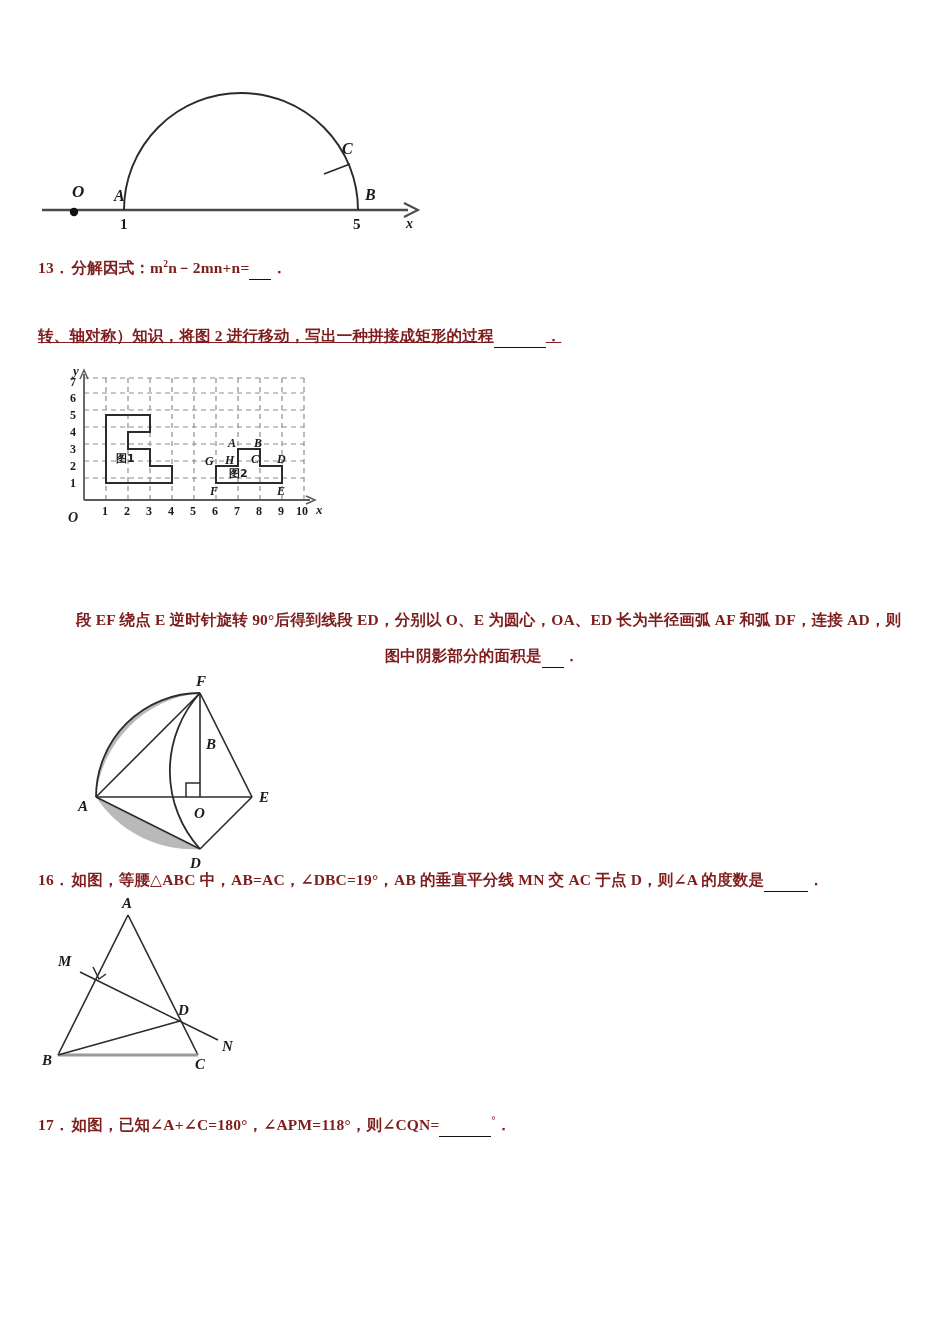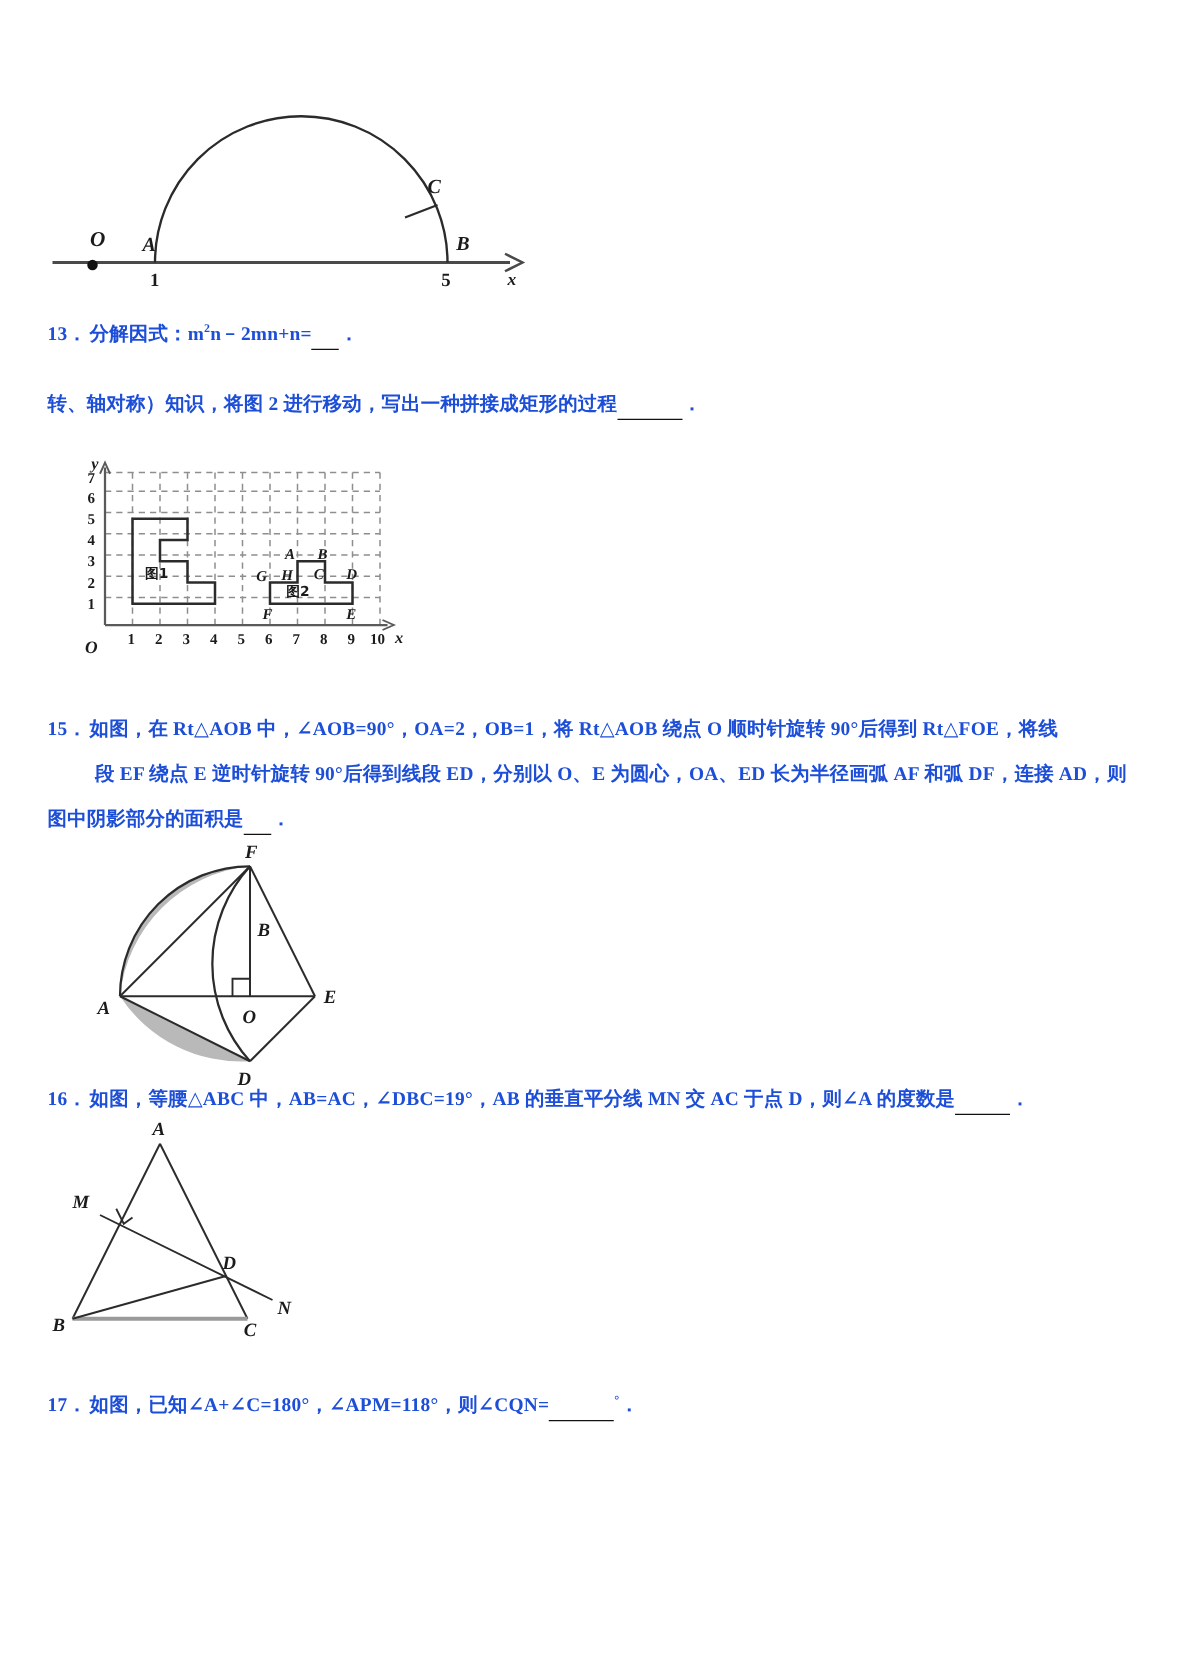--- a/index.html
+++ b/index.html
@@ -22,21 +22,21 @@
     height: 1344px;
   }
 
   
   .qtext {
     position: absolute;
     font-size: 15.5px;
     font-weight: bold;
     line-height: 1.55;
     letter-spacing: 0.2px;
-    color: #1d4ed8;
+    color: #7f1d1d;
     font-family: "Liberation Serif", "DejaVu Serif", serif;
   }
   .qtext .num { margin-right: 2px; }
   .qtext sup { font-size: 9.5px; vertical-align: super; }
   .qtext .deg { font-size: 10px; vertical-align: super; }
   .qtext .blank {
     display: inline-block;
     border-bottom: 1.6px solid #111;
     height: 1em;
     vertical-align: bottom;
@@ -92,21 +92,21 @@
       <text class="lblnum" x="315" y="167" font-size="15">5</text>
       <text class="lbl" x="304" y="92" font-size="16">C</text>
       <text class="lbl" x="368" y="166" font-size="14">x</text>
     </svg>
   </div>
 
   <div class="qtext" style="left:38px; top:256px; width:880px;">
     <span class="num">13．</span><span>分解因式：</span><span>m</span><sup>2</sup><span>n﹣2mn+n=</span><span class="blank b-sm"></span><span>．</span>
   </div>
 
-  <div class="qtext" style="left:38px; top:312px; width:885px;">
+  <div class="qtext" style="left:38px; top:324px; width:885px;text-decoration:underline;">
     <span>转、轴对称）知识，将图 2 进行移动，写出一种拼接成矩形的过程</span><span class="blank b-lg"></span><span>．</span>
   </div>
 
   <div class="fig" style="left:32px; top:362px;">
 
     <svg width="300" height="185" viewBox="0 0 300 185">
       <g>
 
         <line x1="74" y1="16" x2="74" y2="138" stroke="#8e8e8e" stroke-width="1.2" stroke-dasharray="5,4"></line>
         <line x1="96" y1="16" x2="96" y2="138" stroke="#8e8e8e" stroke-width="1.2" stroke-dasharray="5,4"></line>
@@ -166,27 +166,24 @@
       <text class="lblnum" x="38" y="57" font-size="12">5</text>
       <text class="lblnum" x="38" y="40" font-size="12">6</text>
       <text class="lblnum" x="38" y="24" font-size="12">7</text>
 
       <text class="lbl" x="41" y="13" font-size="13">y</text>
       <text class="lbl" x="284" y="152" font-size="13">x</text>
       <text class="lbl" x="36" y="160" font-size="14">O</text>
     </svg>
   </div>
 
-  <div class="qtext" style="left:38px; top:572px; width:888px;">
-    <span class="num">15．</span><span>如图，在 Rt△AOB 中，∠AOB=90°，OA=2，OB=1，将 Rt△AOB 绕点 O 顺时针旋转 90°后得到 Rt△FOE，将线</span>
-  </div>
   <div class="qtext" style="left:56px; top:608px; width:888px;margin-left:20px;">
     <span>段 EF 绕点 E 逆时针旋转 90°后得到线段 ED，分别以 O、E 为圆心，OA、ED 长为半径画弧 AF 和弧 DF，连接 AD，则</span>
   </div>
-  <div class="qtext" style="left:38px; top:644px; width:888px;">
+  <div class="qtext" style="left:38px; top:644px; width:888px;text-align:center;">
     <span>图中阴影部分的面积是</span><span class="blank b-sm"></span><span>．</span>
   </div>
 
   <div class="fig" style="left:40px; top:672px;">
 
     <svg width="240" height="200" viewBox="0 0 240 200">
       <defs>
         <clipPath id="clipShadeUpper">
           <path d="M 56 125 L 160 21 A 104 104 0 0 0 56 125 Z"></path>
         </clipPath>

